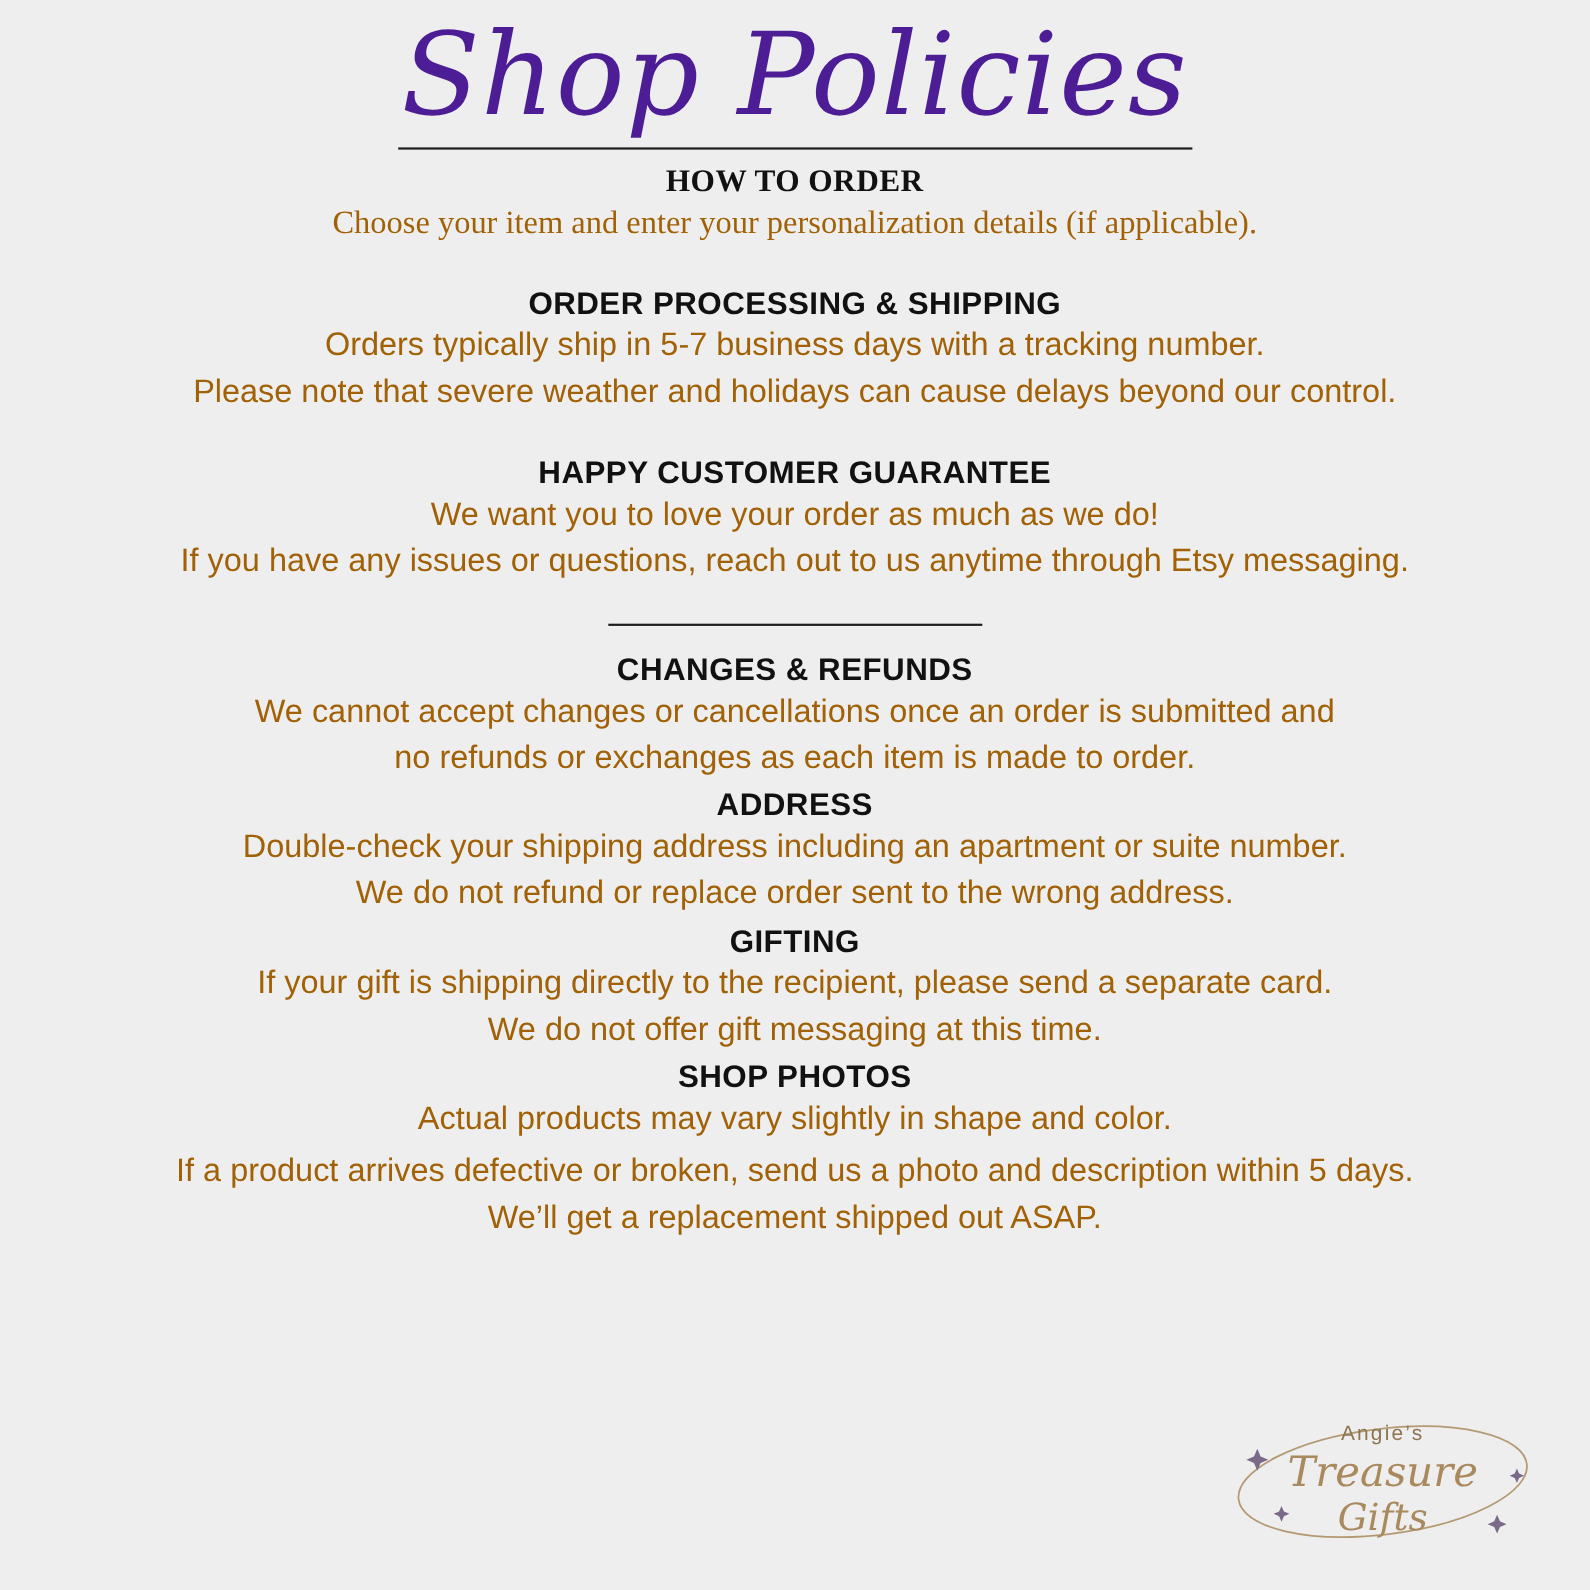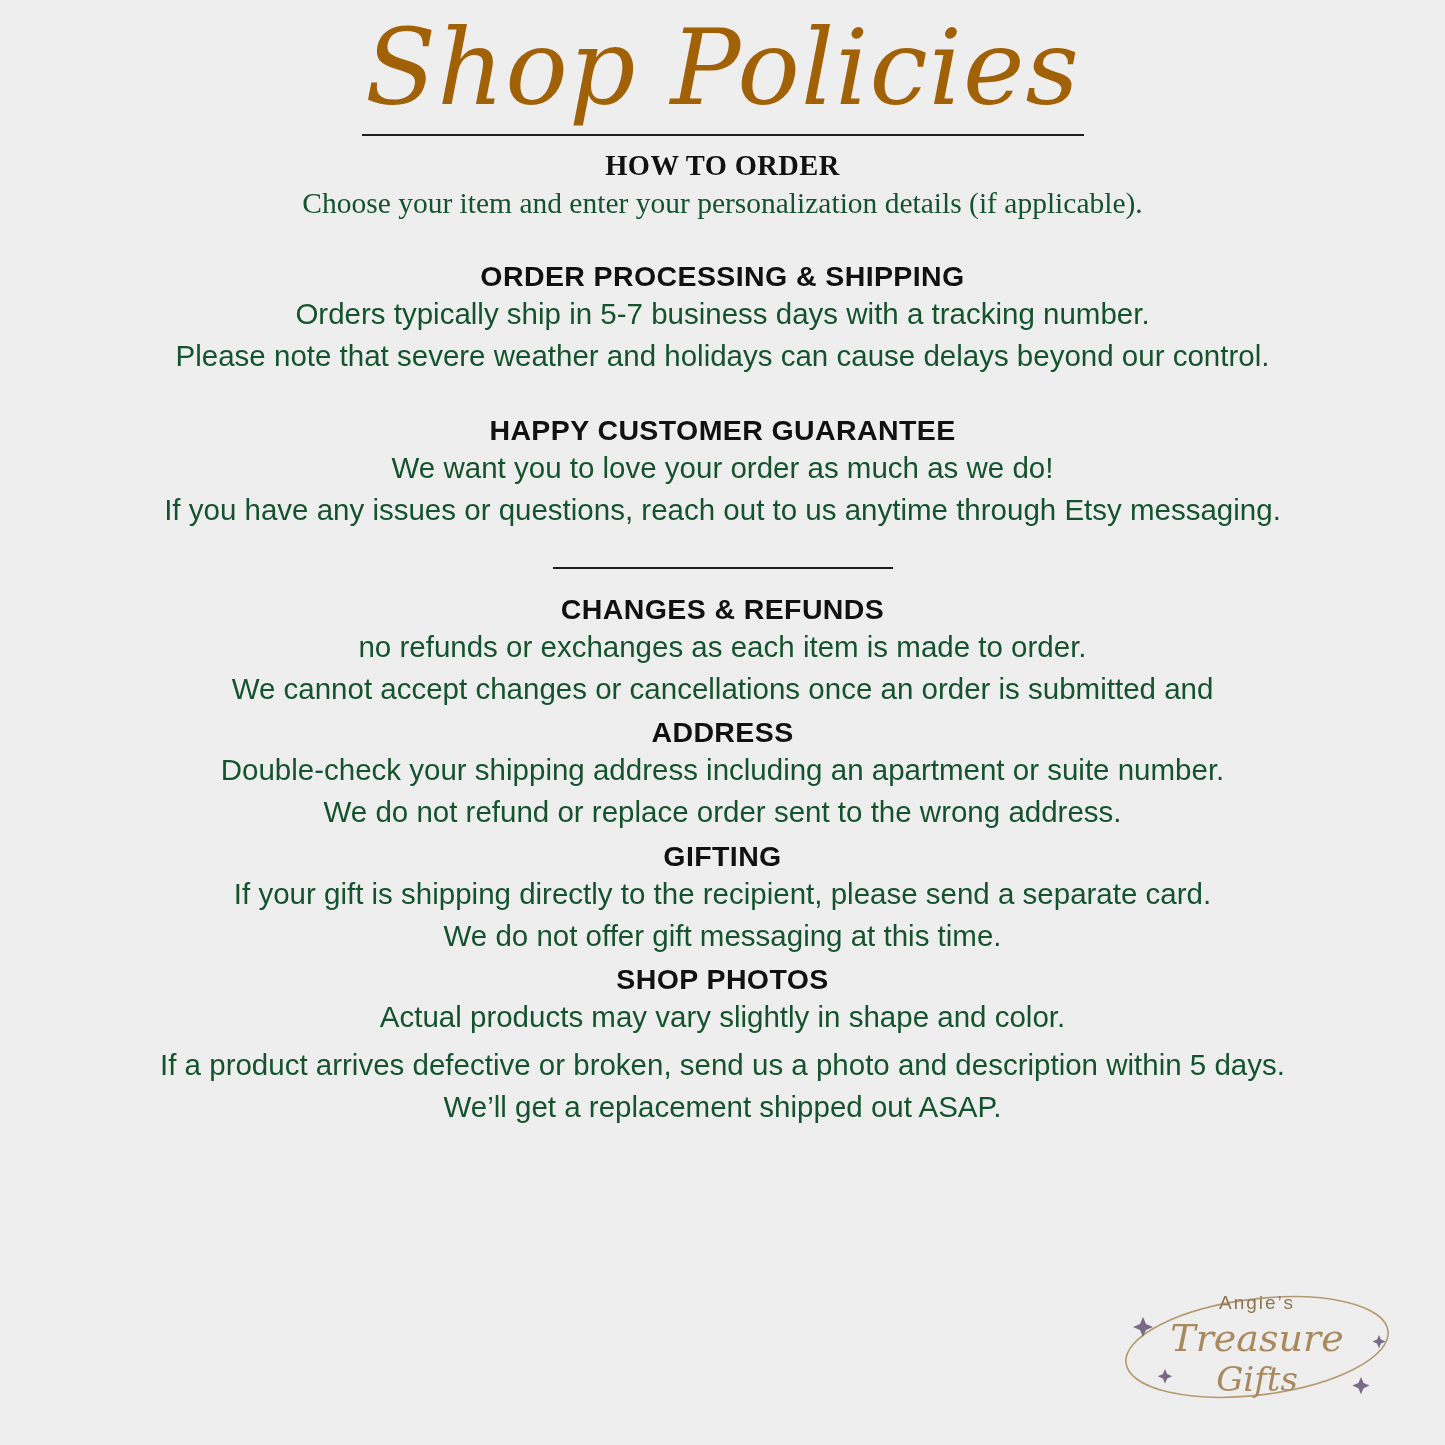--- a/index.html
+++ b/index.html
@@ -25,21 +25,21 @@
 
   .title {
     text-align: center;
     font-family: "DejaVu Serif", serif;
     font-style: italic;
     font-weight: 400;
     font-size: 104px;
     line-height: 1.0;
     letter-spacing: 1px;
     padding-top: 16px;
-    color: #a16207;
+    color: #4c1d95;
   }
 
   .title-rule {
     width: 722px;
     height: 2px;
     background: #1d1d1d;
     margin: 14px auto 0 auto;
   }
 
   .section {
@@ -49,21 +49,21 @@
     font-weight: bold;
     font-size: 28.5px;
     letter-spacing: 0.4px;
     color: #111;
     margin: 0;
     padding: 0;
   }
   .section-line {
     font-size: 29.5px;
     font-weight: 400;
-    color: #14532d;
+    color: #a16207;
     margin: 0;
     padding: 0;
     line-height: 1.43;
   }
 
   .block-gap {
     height: 36px;
   }
   .small-gap {
     height: 6px;
@@ -118,22 +118,22 @@
     <div class="section-line">We want you to love your order as much as we do!</div>
     <div class="section-line">If you have any issues or questions, reach out to us anytime through Etsy messaging.</div>
   </div>
 
   <div class="block-gap"></div>
 
   <div class="mid-rule"></div>
 
   <div class="section tight-head">
     <div class="section-heading">CHANGES &amp; REFUNDS</div>
+    <div class="section-line">We cannot accept changes or cancellations once an order is submitted and</div>
     <div class="section-line">no refunds or exchanges as each item is made to order.</div>
-    <div class="section-line">We cannot accept changes or cancellations once an order is submitted and</div>
   </div>
 
   <div class="small-gap"></div>
 
   <div class="section">
     <div class="section-heading">ADDRESS</div>
     <div class="section-line">Double-check your shipping address including an apartment or suite number.</div>
     <div class="section-line">We do not refund or replace order sent to the wrong address.</div>
   </div>
 

